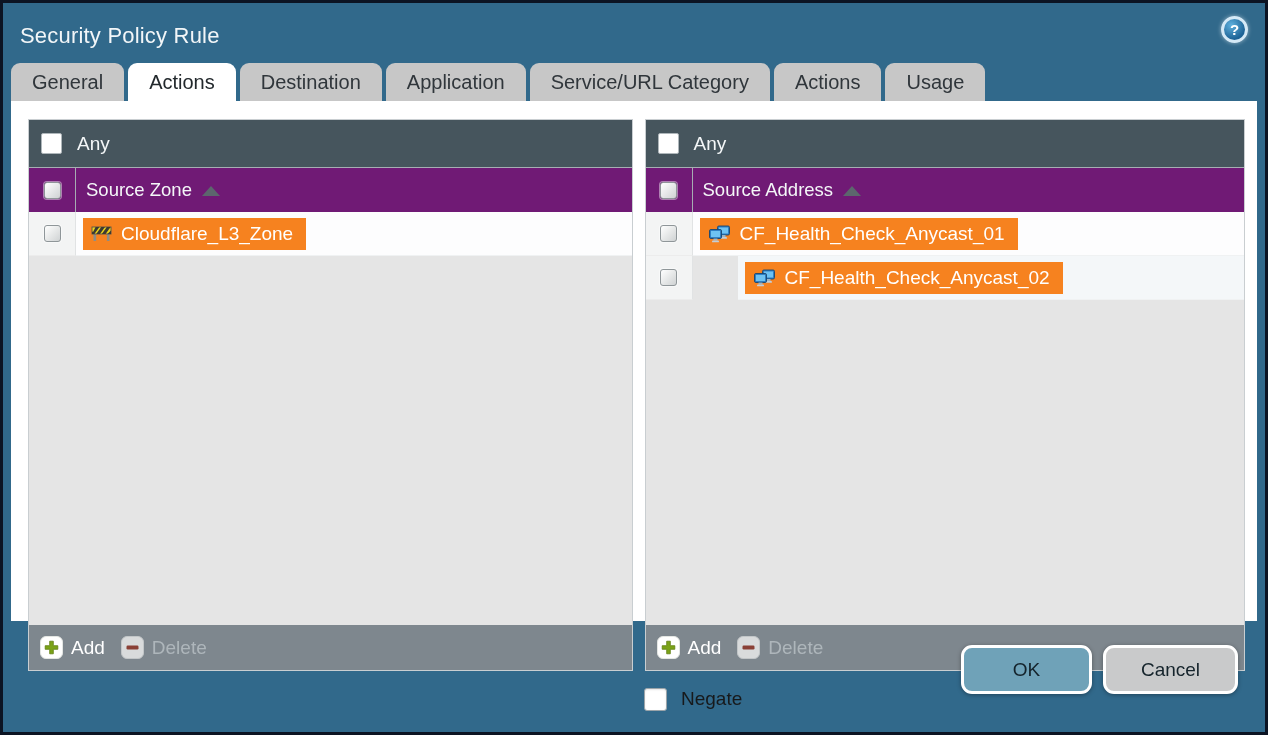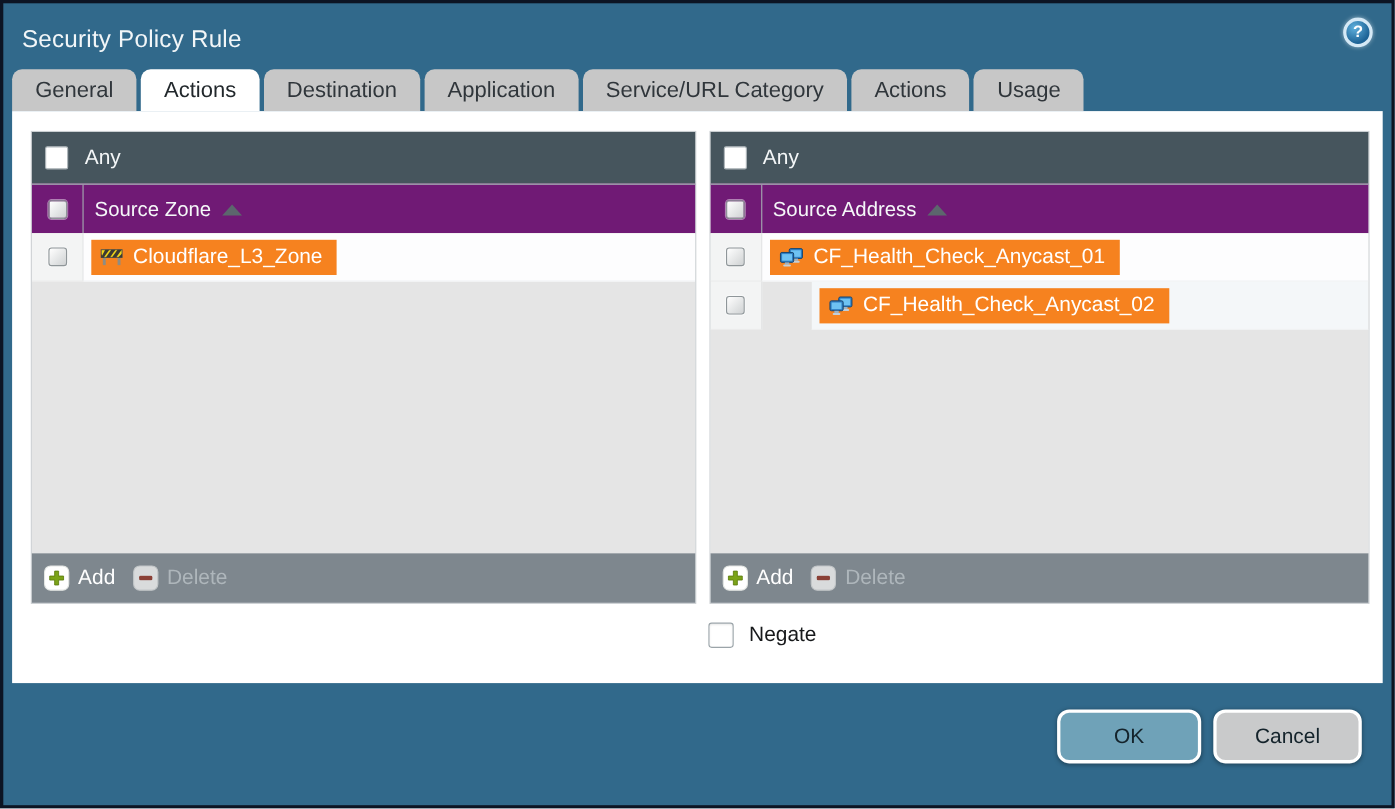--- a/index.html
+++ b/index.html
@@ -49,21 +49,21 @@
   .tab.active { background: #ffffff; color: #22282c; }
 
   
   .content {
     background: #ffffff;
     margin: 0 8px; height: 520px; flex: none;
     padding: 18px 12px 0 17px;
   }
   .panels { display: flex; gap: 12px; }
   .panel {
-    width: 605px; height: 430px;
+    width: 605px; height: 552px;
     display: flex; flex-direction: column;
     border: 1px solid #c9ced1;
   }
   .panel.right { width: 601px; }
 
   .any-header {
     height: 47px; flex: none; background: #46555d;
     display: flex; align-items: center; gap: 15px; padding-left: 12px;
   }
   .cb-any {
@@ -126,21 +126,21 @@
   .tool-btn.disabled .label { color: #aeb6bb; }
   .icon-box {
     width: 23px; height: 23px; border-radius: 6px;
     display: flex; align-items: center; justify-content: center;
   }
   .icon-add { background: #ffffff; border: 1px solid #e3e6e3; }
   .icon-del { background: #d9dbdc; border: 1px solid #c2c6c8; }
 
   .negate-row {
     margin-top: 17px; margin-left: 616px;
-    display: flex; align-items: center; gap: 14px;
+    display: flex; gap: 14px;
   }
   .negate-cb {
     width: 23px; height: 23px; background: #ffffff;
     border: 1px solid #9ba4a9; border-radius: 3px;
     box-shadow: inset 0 1px 2px rgba(0,0,0,.1); cursor: pointer;
   }
   .negate-label { font-size: 19px; color: #17191b; }
 
   
   .footer {

